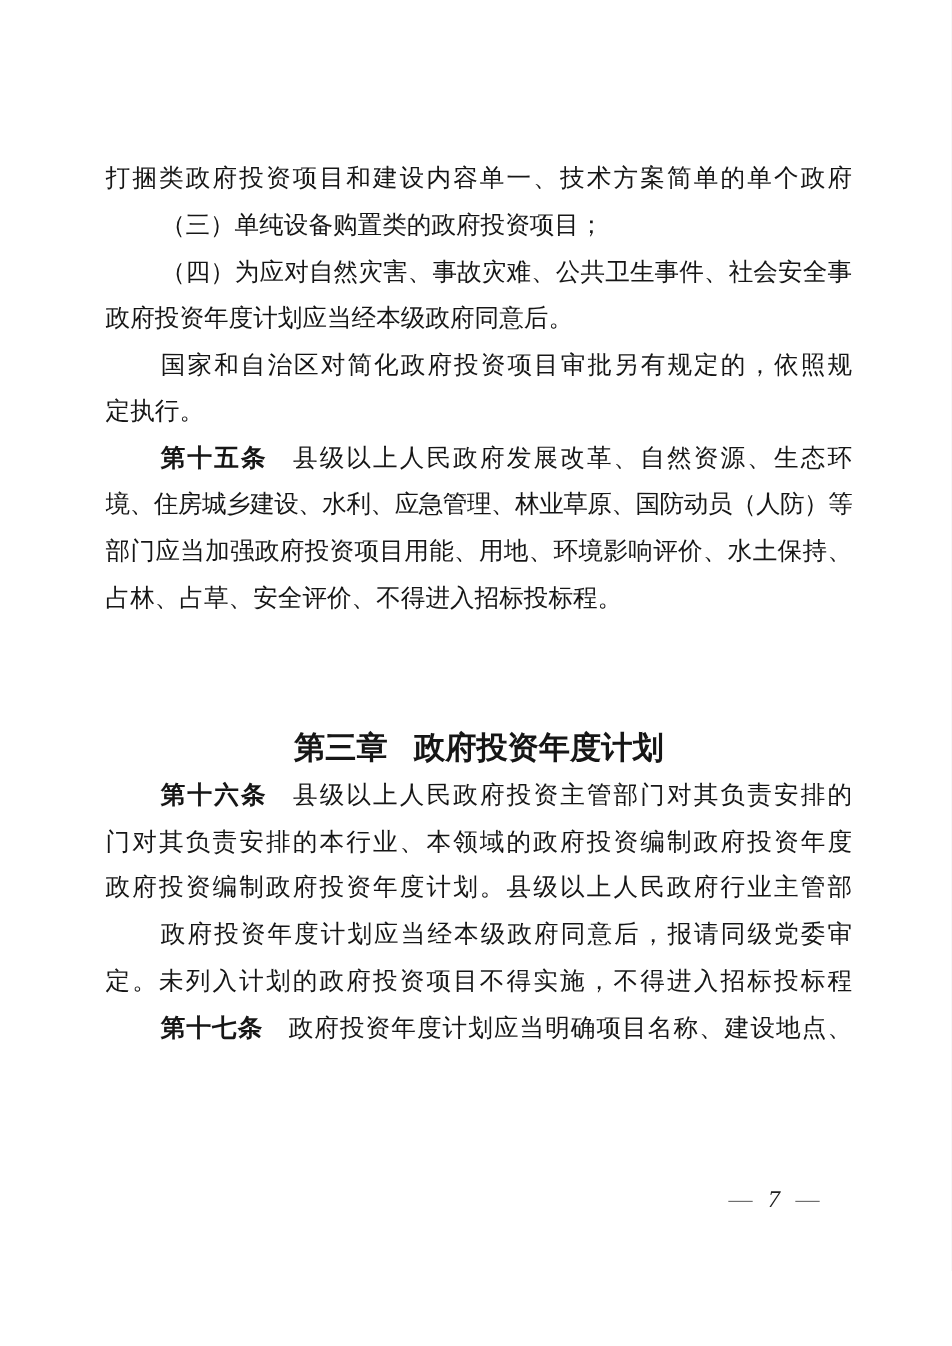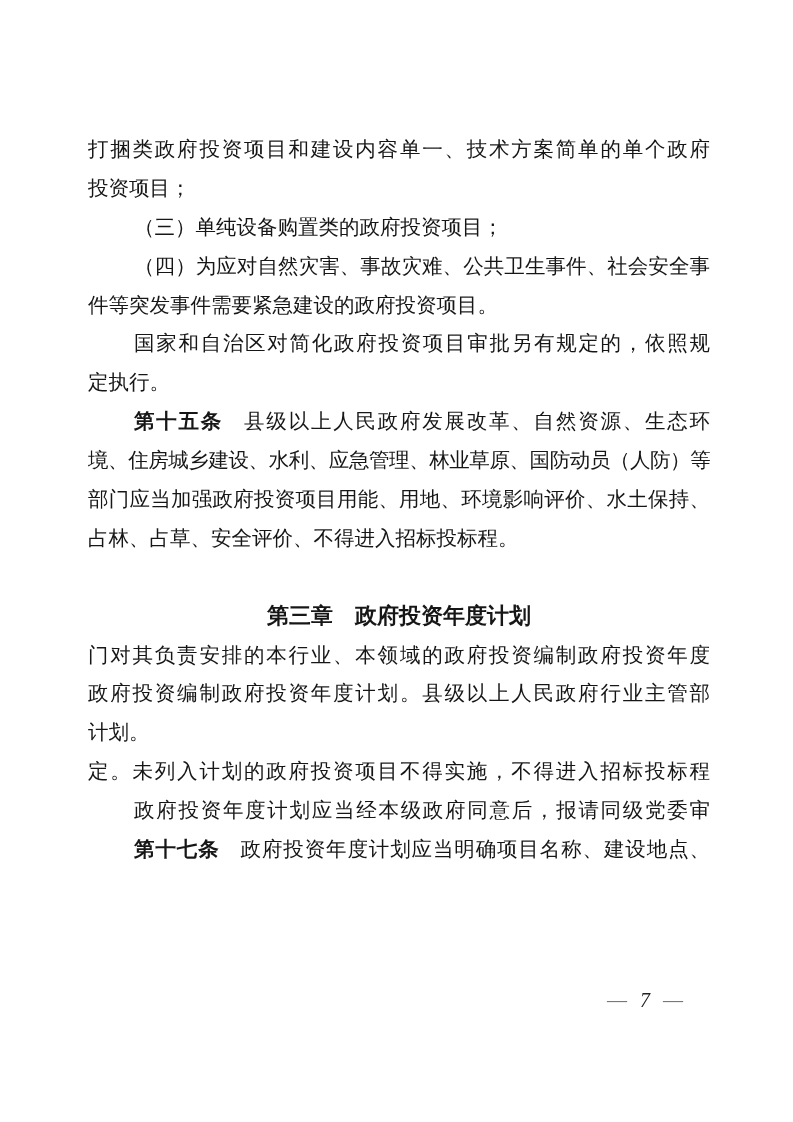--- a/index.html
+++ b/index.html
@@ -41,21 +41,22 @@
   }
   .art-label {
     font-weight: 700;
     margin-right: 21px;
   }
   .chapter-line {
     height: 38.9px;
     line-height: 38.9px;
     text-align: center;
     font-weight: 700;
-    font-size: 22px;
+    font-size: 26px;
+    margin-top: 47px;
   }
   .chapter-num {
     margin-right: 22px;
   }
   .footer {
     position: absolute;
     top: 988px;
     left: 555px;
     width: 180px;
     text-align: center;
@@ -72,45 +73,46 @@
     font-style: italic;
   }
 </style>
 </head>
 <body>
 
 <div class="page">
   <div class="text-block">
 
     <div class="line justify">打捆类政府投资项目和建设内容单一、技术方案简单的单个政府</div>
-    <div class="line">投资项目；</div>
     <div class="line indent">（三）单纯设备购置类的政府投资项目；</div>
     <div class="line indent justify">（四）为应对自然灾害、事故灾难、公共卫生事件、社会安全事</div>
-    <div class="line">件等突发事件需要紧急建设的政府投资项目。</div>
+    <div class="line">政府投资年度计划应当经本级政府同意后。</div>
     <div class="line indent justify">国家和自治区对简化政府投资项目审批另有规定的，依照规</div>
     <div class="line">定执行。</div>
 
     <div class="line indent justify">
       <span class="art-label">第十五条</span><span>县级以上人民政府发展改革、自然资源、生态环</span>
     </div>
     <div class="line justify tight">境、住房城乡建设、水利、应急管理、林业草原、国防动员（人防）等</div>
     <div class="line justify">部门应当加强政府投资项目用能、用地、环境影响评价、水土保持、</div>
     <div class="line">占林、占草、安全评价、不得进入招标投标程。</div>
 
     <div class="line"></div>
 
     <div class="chapter-line">
       <span class="chapter-num">第三章</span><span>政府投资年度计划</span>
     </div>
 
+    <div class="line indent justify">
+      <span class="art-label">第十六条</span><span>县级以上人民政府投资主管部门对其负责安排的</span>
+    </div>
     <div class="line justify">门对其负责安排的本行业、本领域的政府投资编制政府投资年度</div>
     <div class="line justify">政府投资编制政府投资年度计划。县级以上人民政府行业主管部</div>
-    <div class="line">计划。</div>
+    <div class="line indent justify">政府投资年度计划应当经本级政府同意后，报请同级党委审</div>
     <div class="line justify">定。未列入计划的政府投资项目不得实施，不得进入招标投标程</div>
-    <div class="line indent justify">政府投资年度计划应当经本级政府同意后，报请同级党委审</div>
 
     <div class="line indent justify">
       <span class="art-label">第十七条</span><span>政府投资年度计划应当明确项目名称、建设地点、</span>
     </div>
 
   </div>
 
   <div class="footer">
     <span class="dash">—</span><span class="num">7</span><span class="dash">—</span>
   </div>

